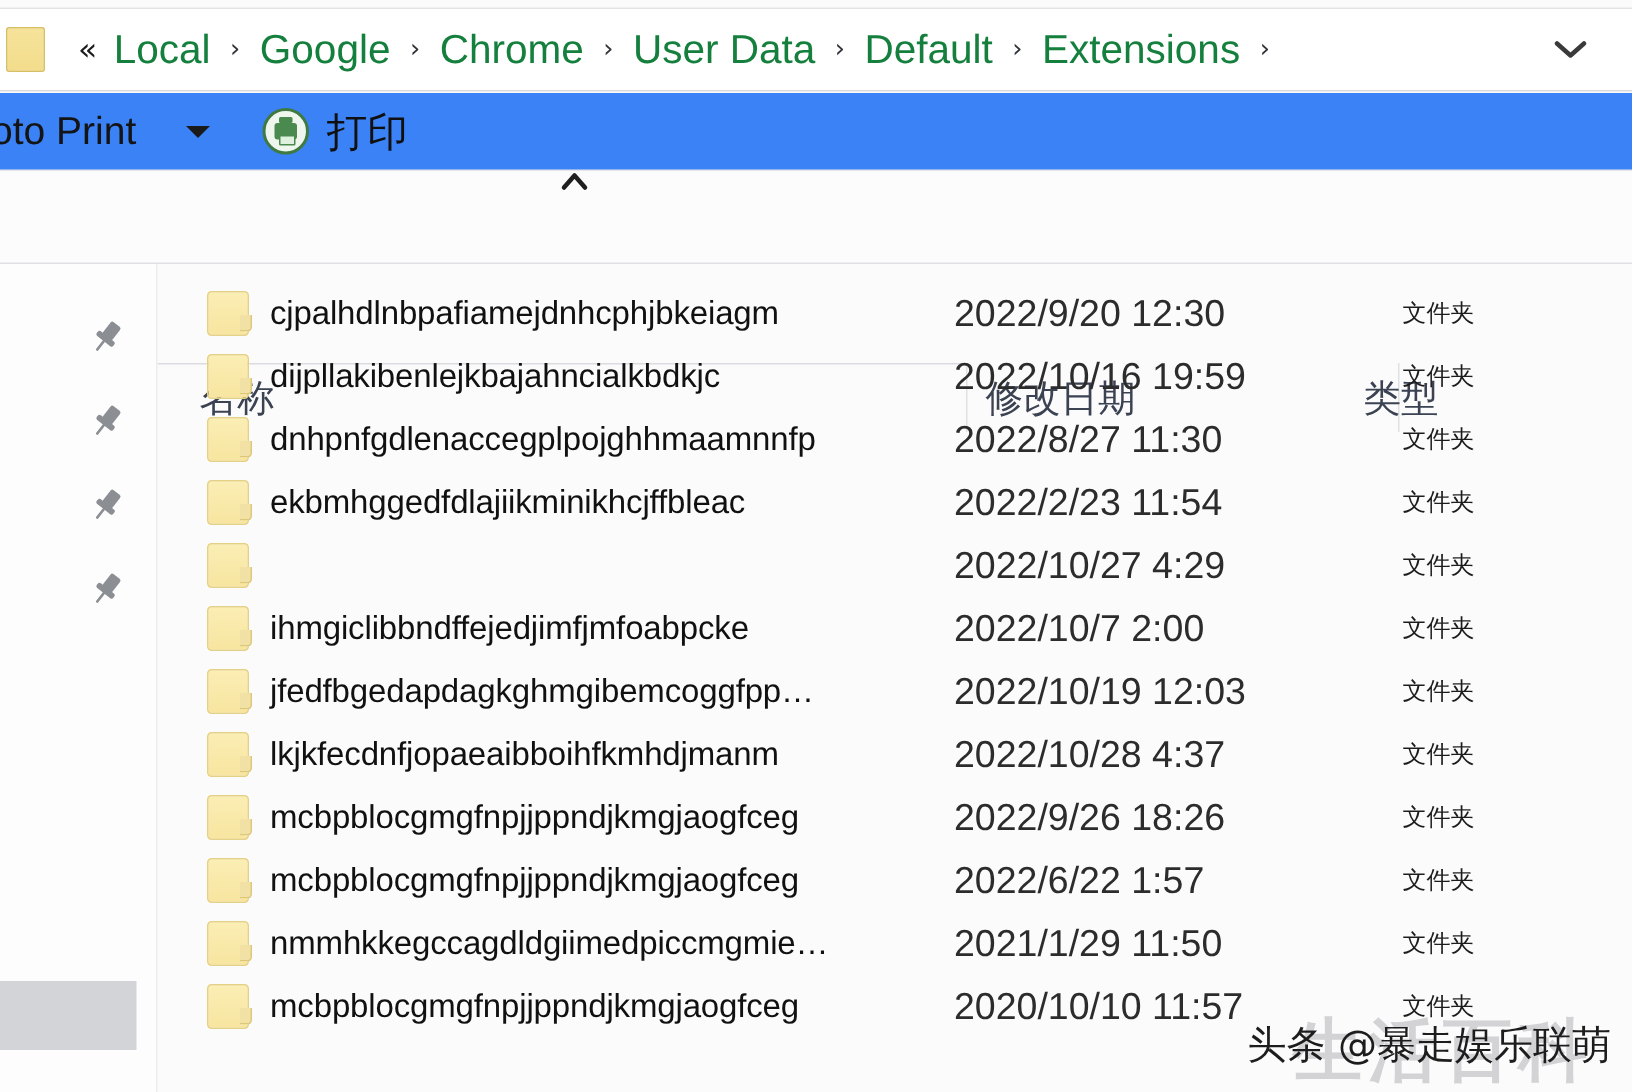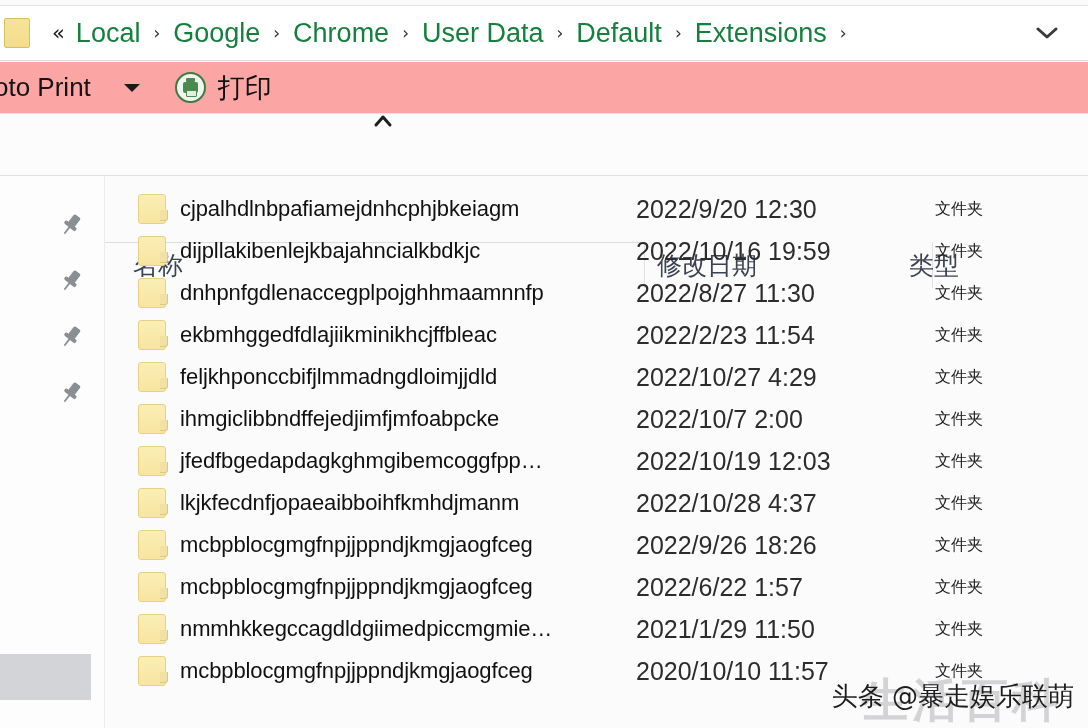--- a/index.html
+++ b/index.html
@@ -40,21 +40,21 @@
   }
   .addr-dropdown {
     margin-left:auto; margin-right:24px; width:34px; height:34px;
     display:flex; align-items:center; justify-content:center;
   }
   .addr-dropdown svg { display:block; }
 
   
   .toolbar {
     position:absolute; left:0; top:62px; width:1088px; height:52px;
-    background:#fca5a5;
+    background:#3b82f6;
     display:flex; align-items:center;
     border-bottom:1px solid #e6e6ea;
     gap:12px;
   }
   .tb-text {
     font-size:26px; color:#141414; margin-left:-6px; white-space:nowrap;
   }
   .tb-caret {
     margin-left:18px; width:22px; height:22px;
     display:flex; align-items:center; justify-content:center;
@@ -289,21 +289,20 @@
 
     <div class="row" style="top:138px;">
       <span class="row-folder-ico"></span>
       <span class="row-name">ekbmhggedfdlajiikminikhcjffbleac</span>
       <span class="row-date">2022/2/23 11:54</span>
       <span class="row-type">文件夹</span>
     </div>
 
     <div class="row" style="top:180px;">
       <span class="row-folder-ico"></span>
-      <span class="row-name">feljkhponccbifjlmmadngdloimjjdld</span>
       <span class="row-date">2022/10/27 4:29</span>
       <span class="row-type">文件夹</span>
     </div>
 
     <div class="row" style="top:222px;">
       <span class="row-folder-ico"></span>
       <span class="row-name">ihmgiclibbndffejedjimfjmfoabpcke</span>
       <span class="row-date">2022/10/7 2:00</span>
       <span class="row-type">文件夹</span>
     </div>

